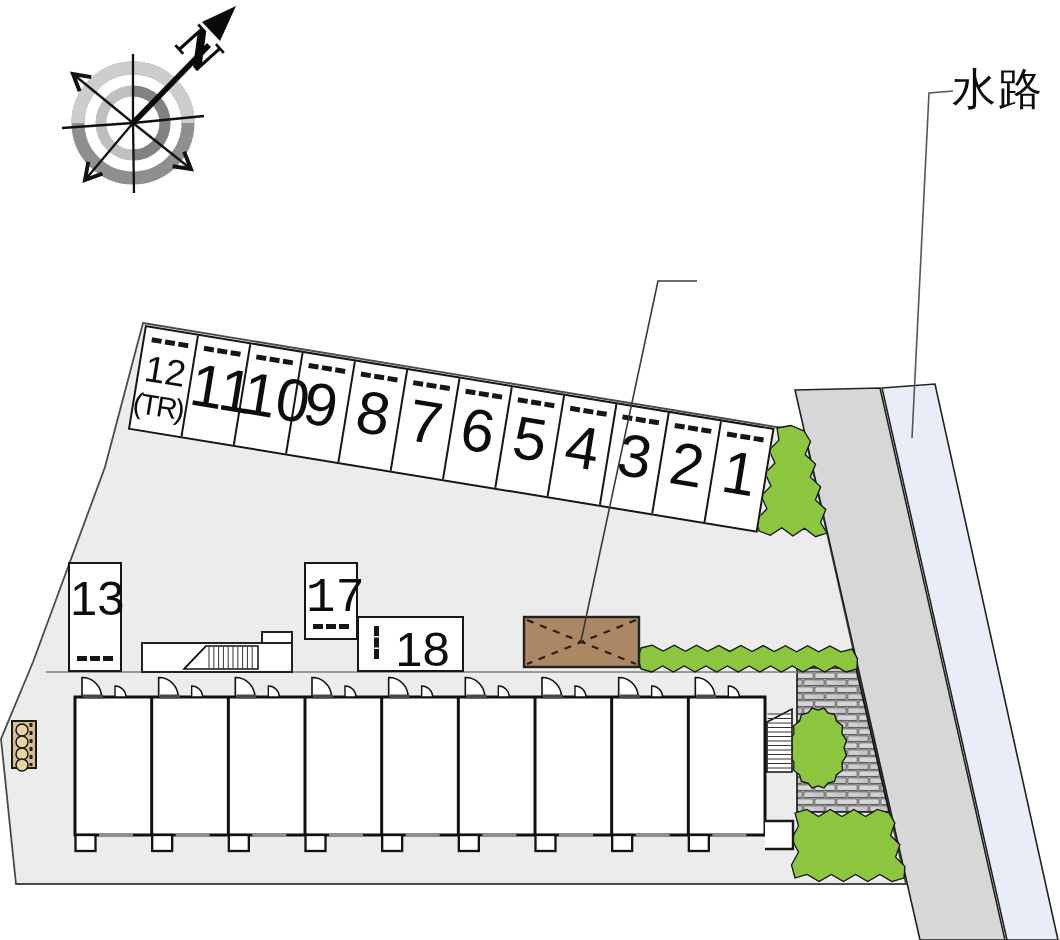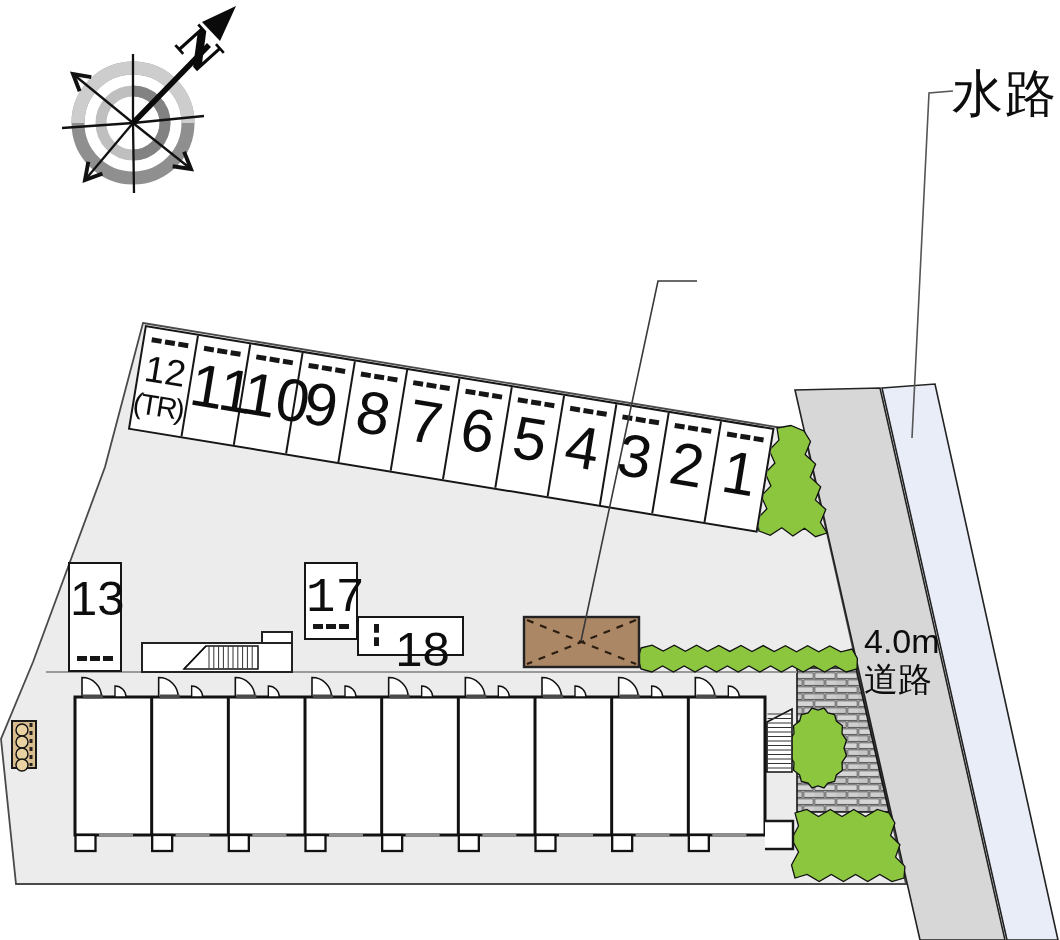--- a/index.html
+++ b/index.html
@@ -2,41 +2,41 @@
 <html><head>
 <meta charset="utf-8">
 <style>
   html,body{margin:0;padding:0;background:#fff;}
   #stage{position:relative;width:1060px;height:940px;background:#ffffff;overflow:hidden;
          font-family:"Liberation Sans","DejaVu Sans",sans-serif;color:#0d0d0d;}
   #base-svg,#overlay-svg{position:absolute;left:0;top:0;}
   #base-svg{z-index:1;}
   #overlay-svg{z-index:5;pointer-events:none;}
   .lbl{position:absolute;z-index:6;color:#0d0d0d;}
-  #waterway-label{left:952px;top:60px;font-size:51px;letter-spacing:2px;}
+  #waterway-label{left:952px;top:60px;font-size:44px;letter-spacing:2px;}
   #bike-label{left:704px;top:228px;font-size:43px;line-height:1.22;letter-spacing:2px;}
   #road-label{left:864px;top:622px;font-size:34px;line-height:1.12;z-index:6;}
   
   #parking-row{position:absolute;z-index:3;left:145px;top:325px;width:638px;height:106px;
     background:#fff;border:2px solid #161616;transform:rotate(9.3deg);transform-origin:top left;
     display:flex;box-sizing:border-box;}
   .stall{flex:1 1 0;position:relative;border-right:2px solid #161616;overflow:visible;}
   .stall:last-child{border-right:none;}
   .stall .dash{position:absolute;top:9px;left:13%;width:74%;border-top:5px dashed #161616;}
   .stall .num{position:absolute;top:16px;left:0;width:100%;text-align:center;
     font-size:60px;line-height:1.1;white-space:nowrap;}
   .stall .num12{position:absolute;top:22px;left:0;width:100%;text-align:center;
     font-size:37px;line-height:1.0;}
   .stall .sub{position:absolute;top:60px;left:-4px;width:110%;text-align:center;
     font-size:29px;letter-spacing:-2px;}
   
   .ubox{position:absolute;z-index:3;background:#fff;border:2px solid #161616;box-sizing:border-box;}
   #stall-13{left:68px;top:562px;width:54px;height:110px;}
   #stall-17{left:304px;top:562px;width:54px;height:78px;font-family:Liberation Mono, monospace;}
-  #stall-18{left:357px;top:616px;width:107px;height:40px;}
+  #stall-18{left:357px;top:616px;width:107px;height:56px;}
   .ubox .unum{position:absolute;top:6px;left:0;width:100%;text-align:center;font-size:49px;white-space:nowrap;}
   .ubox .bdash{position:absolute;bottom:9px;left:14%;width:72%;border-top:5px dashed #161616;}
   #stall-18 .unum{top:3px;left:12px;}
   #stall-18 .vdash{position:absolute;left:15px;top:16%;height:62%;border-left:5px dashed #161616;}
 </style>
 </head>
 <body>
 
 <div id="stage">
 
@@ -269,17 +269,13 @@
     <span class="vdash"></span>
     <div class="unum">18</div>
   </div>
 
   <svg id="overlay-svg" width="1060" height="940" viewBox="0 0 1060 940">
     <polyline points="953,91 929,93 912,438" fill="none" stroke="#555" stroke-width="1.6"></polyline>
     <polyline points="697,281 658,281 581,641" fill="none" stroke="#3a3a3a" stroke-width="1.6"></polyline>
   </svg>
 
   <div id="waterway-label" class="lbl">水路</div>
-  <div id="road-label" class="lbl">
-    <div>4.0m</div>
-    <div>道路</div>
-  </div>
 </div>
 
 </body></html>

